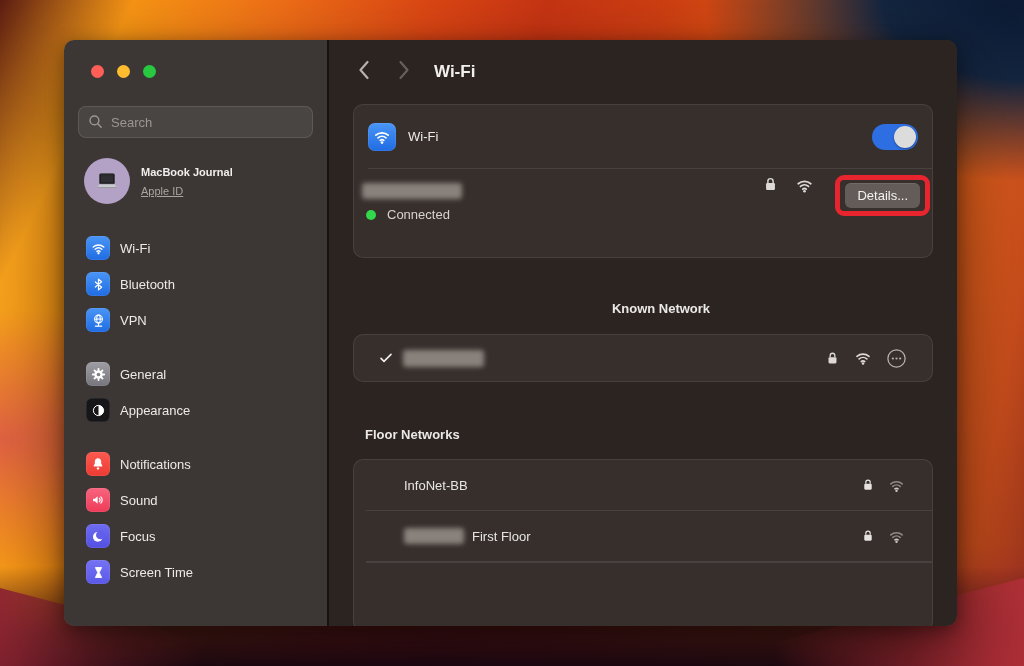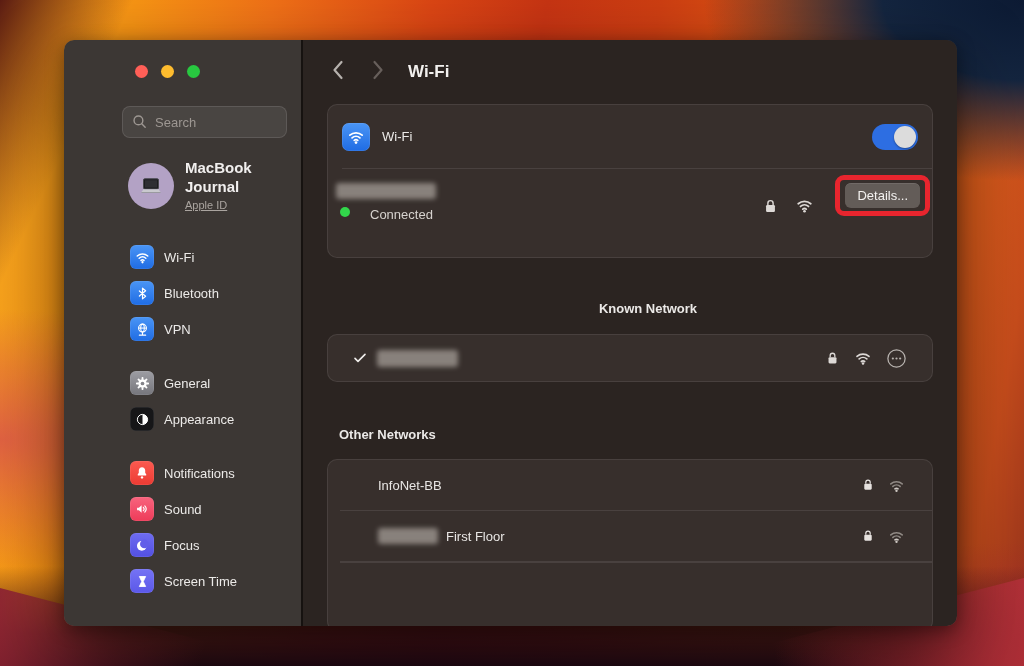--- a/index.html
+++ b/index.html
@@ -23,42 +23,42 @@
   .wedge-br { position:absolute; right:0; bottom:0; width:340px; height:110px;
     background:linear-gradient(250deg, #b23038 0%, rgba(178,48,56,0) 75%);
     clip-path:polygon(100% 20%, 100% 100%, 0 100%); }
 
   
   .window {
     position:absolute; left:64px; top:40px; width:893px; height:586px;
     border-radius:10px; overflow:hidden; display:flex;
     box-shadow:0 28px 70px rgba(0,0,0,.55), 0 4px 18px rgba(0,0,0,.4), inset 0 0 0 1px rgba(255,255,255,.09);
   }
-  .sidebar { width:237px; flex:none; background:#3c3734; position:relative;padding-left:44px; }
+  .sidebar { width:263px; flex:none; background:#3c3734; position:relative; }
   .v-divider { width:2px; flex:none; background:#161210; }
   .content { flex:1; background:#2b2421; position:relative; }
 
   
   .traffic { display:flex; gap:13px; padding:25px 0 0 27px; height:38px; }
   .tl { width:13px; height:13px; border-radius:50%; }
   .tl.red{ background:#ff5f57; } .tl.yellow{ background:#febc2e; } .tl.green{ background:#28c840; }
 
   .search-wrap { margin:28px 14px 0; height:32px; position:relative; }
   .search-input {
     width:100%; height:100%; background:rgba(255,255,255,.07); border:1px solid rgba(255,255,255,.11);
     border-radius:8px; color:#e8e6e4; font-size:13px; padding:0 10px 0 32px; outline:none;
     font-family:inherit;
   }
   .search-input::placeholder { color:#9d9792; }
   .search-icon { position:absolute; left:9px; top:7px; pointer-events:none; }
 
   .profile { display:flex; align-items:center; gap:11px; margin:20px 14px 0 20px; cursor:default; }
   .avatar { width:46px; height:46px; border-radius:50%; background:#b3a2c5; flex:none;
     display:flex; align-items:center; justify-content:center; }
-  .profile-name { font-size:15px; font-weight:700; color:#f1efee; line-height:19px; }
+  .profile-name { font-size:11px; font-weight:700; color:#f1efee; line-height:19px; }
   .profile-sub { font-size:11px; color:#aaa49f; line-height:15px; margin-top:2px;text-decoration:underline; }
 
   .nav { margin-top:26px; }
   .nav-group + .nav-group { margin-top:18px; }
   .nav-row { height:36px; margin:0 14px; padding:0 8px; border-radius:7px;
     display:flex; align-items:center; gap:10px; font-size:13px; color:#eceae8; cursor:default; }
   .nav-row.selected { background:#3879e2; color:#fff; }
   .app-icon { width:24px; height:24px; border-radius:6px; flex:none;
     display:flex; align-items:center; justify-content:center;
     box-shadow:inset 0 0 0 .5px rgba(255,255,255,.14); }
@@ -84,24 +84,24 @@
     display:flex; align-items:center; justify-content:center; flex:none;
     box-shadow:inset 0 0 0 .5px rgba(255,255,255,.16); }
   .wifi-row-label { margin-left:12px; font-size:13px; color:#eceae8; }
   .toggle { margin-left:auto; width:46px; height:26px; border-radius:13px; background:#2d6ee2; position:relative; cursor:default; }
   .toggle .knob { position:absolute; top:2px; right:2px; width:22px; height:22px; border-radius:50%;
     background:#dcdcdc; box-shadow:0 1px 2px rgba(0,0,0,.35); }
 
   .conn-row { position:relative; height:88px; padding:14px 14px 0 8px; }
   .blur-box { background:#97908a; filter:blur(2.5px); opacity:.85; border-radius:3px; }
   .conn-name { width:100px; height:16px; }
-  .status-line { display:flex; align-items:flex-start; gap:20px; margin:8px 0 0 4px; font-size:13px; color:#d7d3cf; }
+  .status-line { display:flex; align-items:center; gap:11px; margin:8px 0 0 4px; font-size:13px; color:#d7d3cf; }
   .status-dot { width:10px; height:10px; border-radius:50%; background:#32d74b; flex:none; }
   .warn-line { display:flex; align-items:center; gap:6px; margin:3px 0 0 1px; font-size:13px; color:#d7d3cf; }
-  .conn-right { position:absolute; top:6px; right:2px; display:flex; align-items:flex-end; }
+  .conn-right { position:absolute; top:6px; right:2px; display:flex; align-items:flex-start; }
   .conn-right .icon-gap { margin-right:14px; display:flex; }
   .annotation-box { border:5px solid #e8252e; border-radius:9px; padding:3px 5px; margin-left:6px; }
   .details-btn { background:#635c58; border:none; border-radius:6px; color:#f4f2f0; font-size:13px;
     padding:5px 12px; font-family:inherit; box-shadow:inset 0 .5px 0 rgba(255,255,255,.18); cursor:default; }
 
   .section-heading { margin-left:36px; font-size:13px; font-weight:700; color:#ebe9e7; line-height:16px; }
   .mt-known { margin-top:43px;text-align:center; }
   .mt-card2 { margin-top:17px; }
   .mt-other { margin-top:45px; }
   .mt-card3 { margin-top:16px; height:172px; overflow:hidden; }
@@ -345,21 +345,21 @@
             <svg width="23" height="23" viewBox="0 0 24 24">
                 <circle cx="12" cy="12" r="9" fill="none" stroke="#b9b4b0" stroke-width="1.3"></circle>
                 <circle cx="8.2" cy="12" r="1.15" fill="#b9b4b0"></circle>
                 <circle cx="12" cy="12" r="1.15" fill="#b9b4b0"></circle>
                 <circle cx="15.8" cy="12" r="1.15" fill="#b9b4b0"></circle>
               </svg>
           </div>
         </div>
       </div>
 
-      <div class="section-heading mt-other">Other Networks</div>
+      <div class="section-heading mt-other">Floor Networks</div>
       <div class="card mt-card3">
         <div class="net-row">
           <span>InfoNet-BB</span>
           <div class="net-icons">
             <svg width="16" height="16" viewBox="0 0 24 24">
                 <path d="M8.7 10.2V7.9a3.3 3.3 0 0 1 6.6 0v2.3" fill="none" stroke="#e6e2df" stroke-width="1.8"></path>
                 <rect x="6.4" y="10.2" width="11.2" height="8.8" rx="1.6" fill="#e6e2df"></rect>
               </svg>
             <svg width="19" height="19" viewBox="0 0 24 24" fill="none" stroke="#8f8984" stroke-width="2" stroke-linecap="round">
                 <path d="M4.8 10a11 11 0 0 1 14.4 0"></path>

